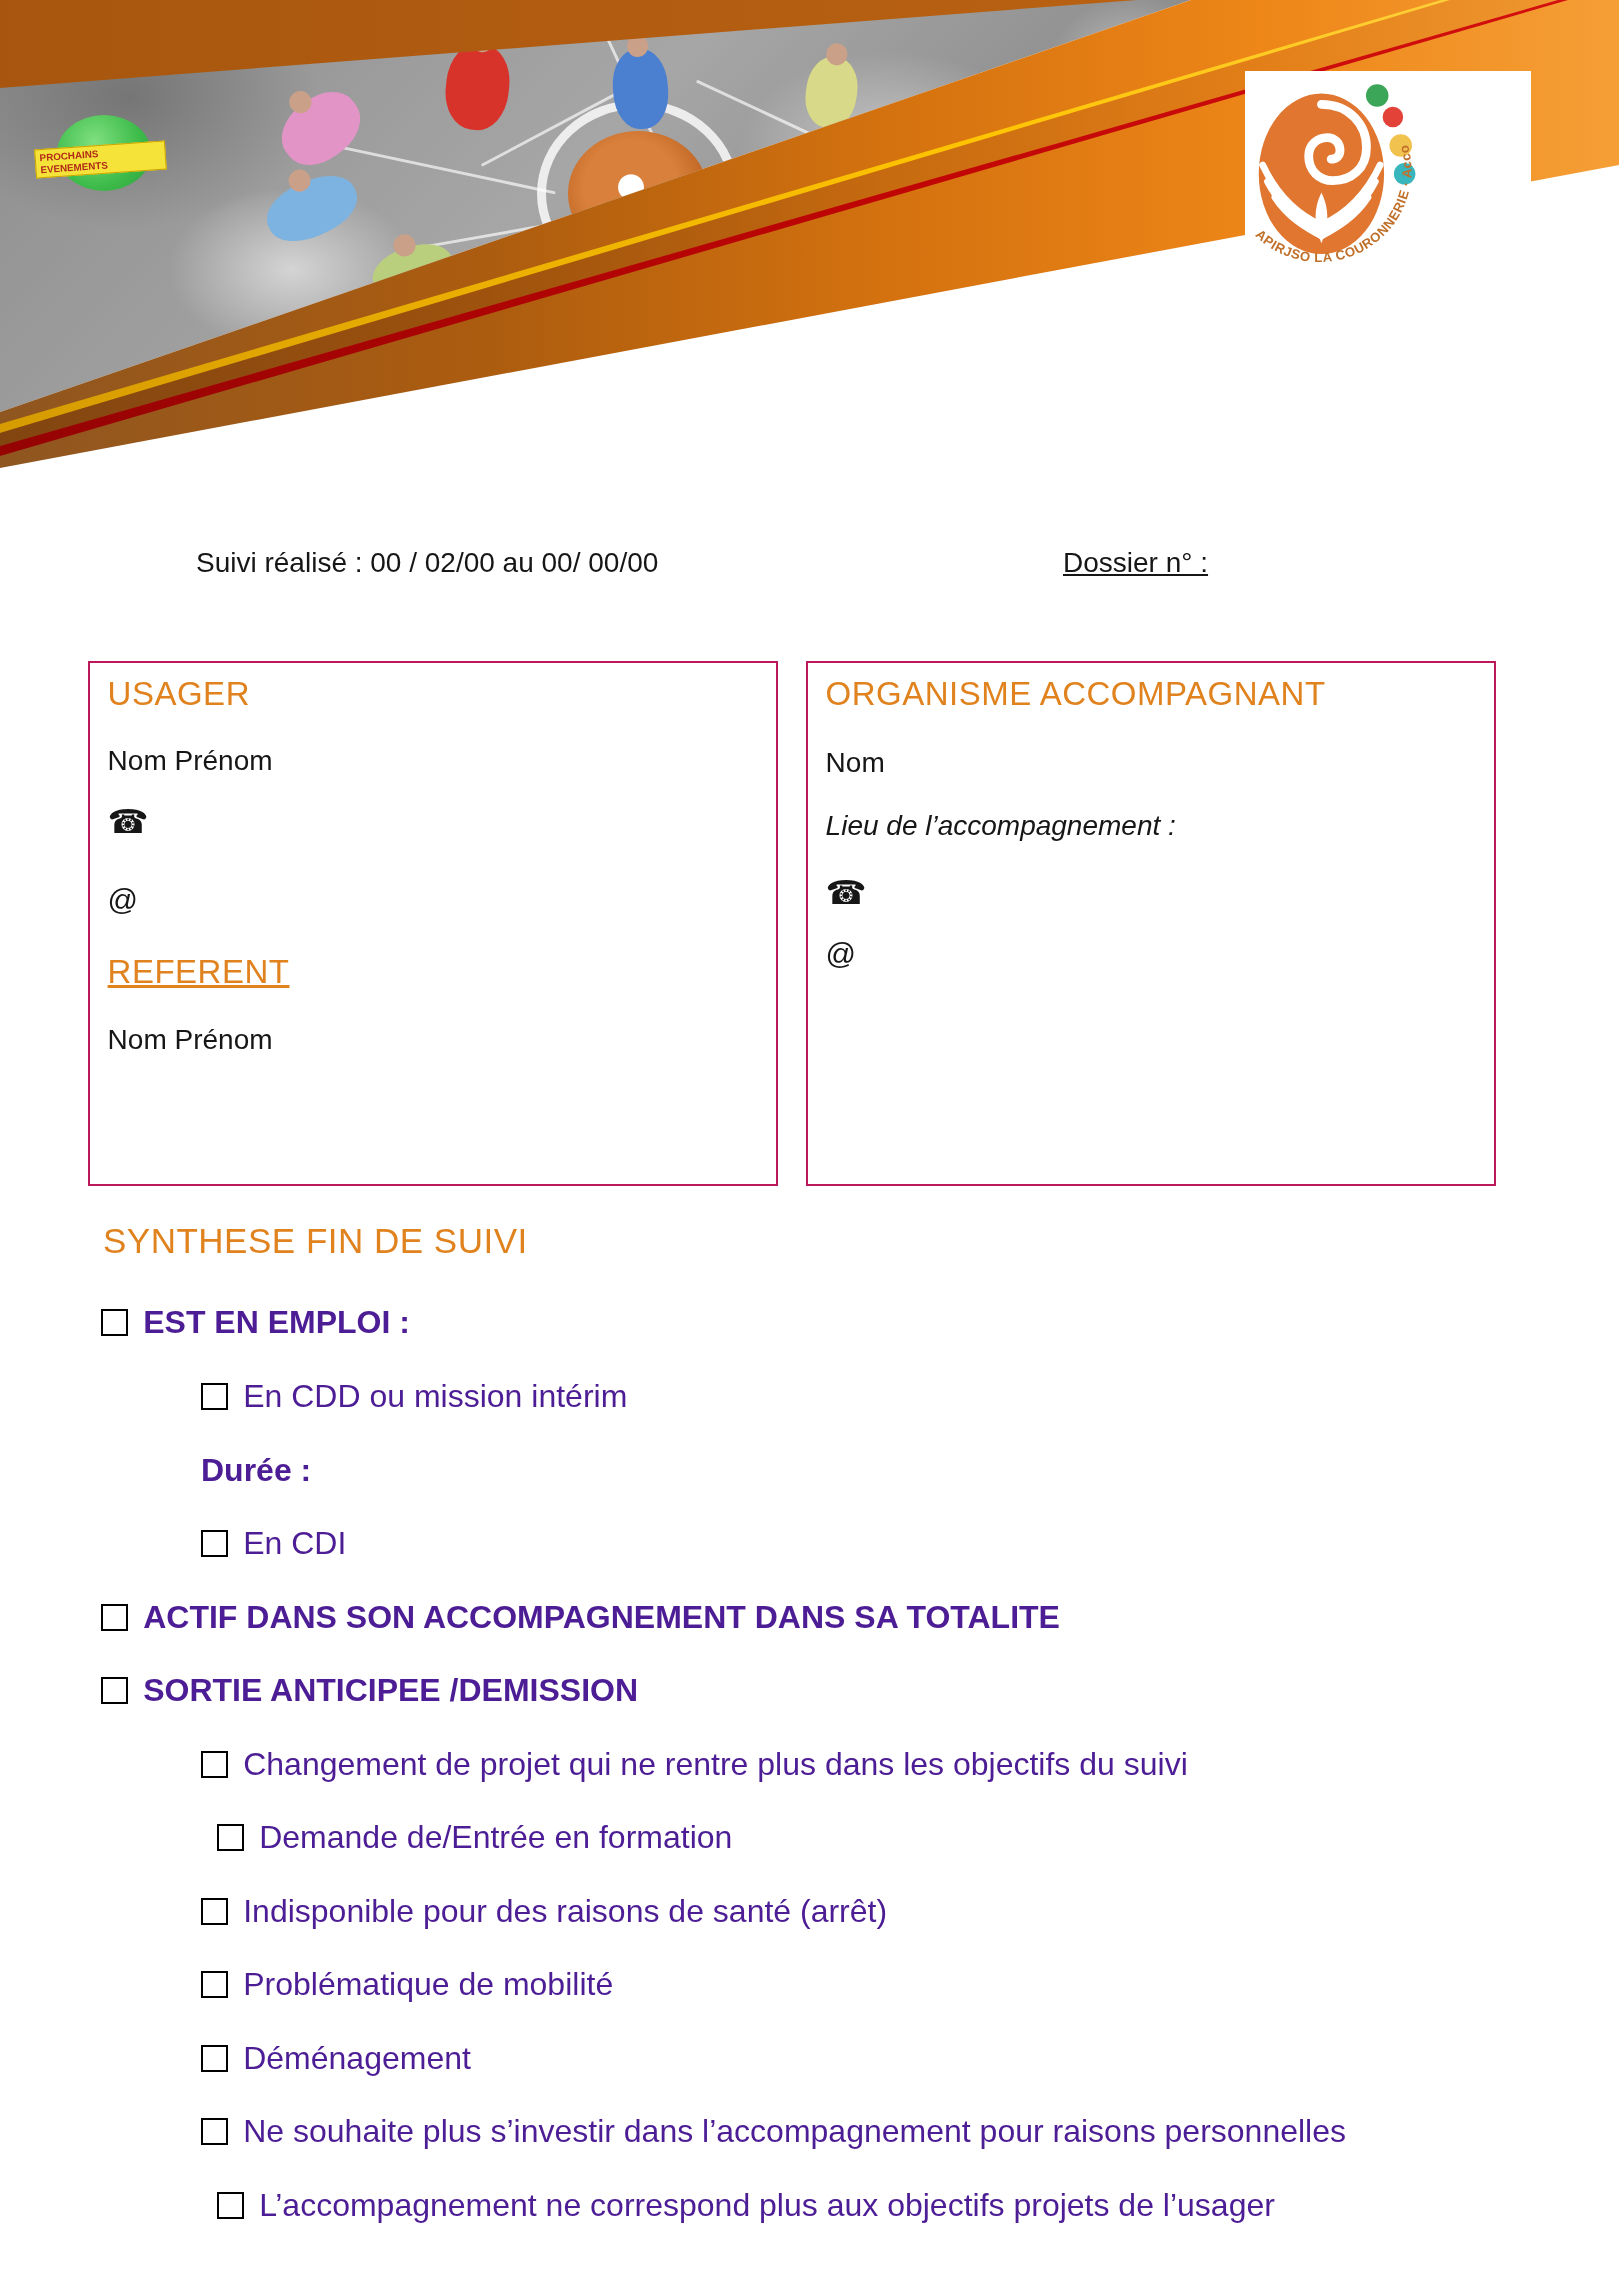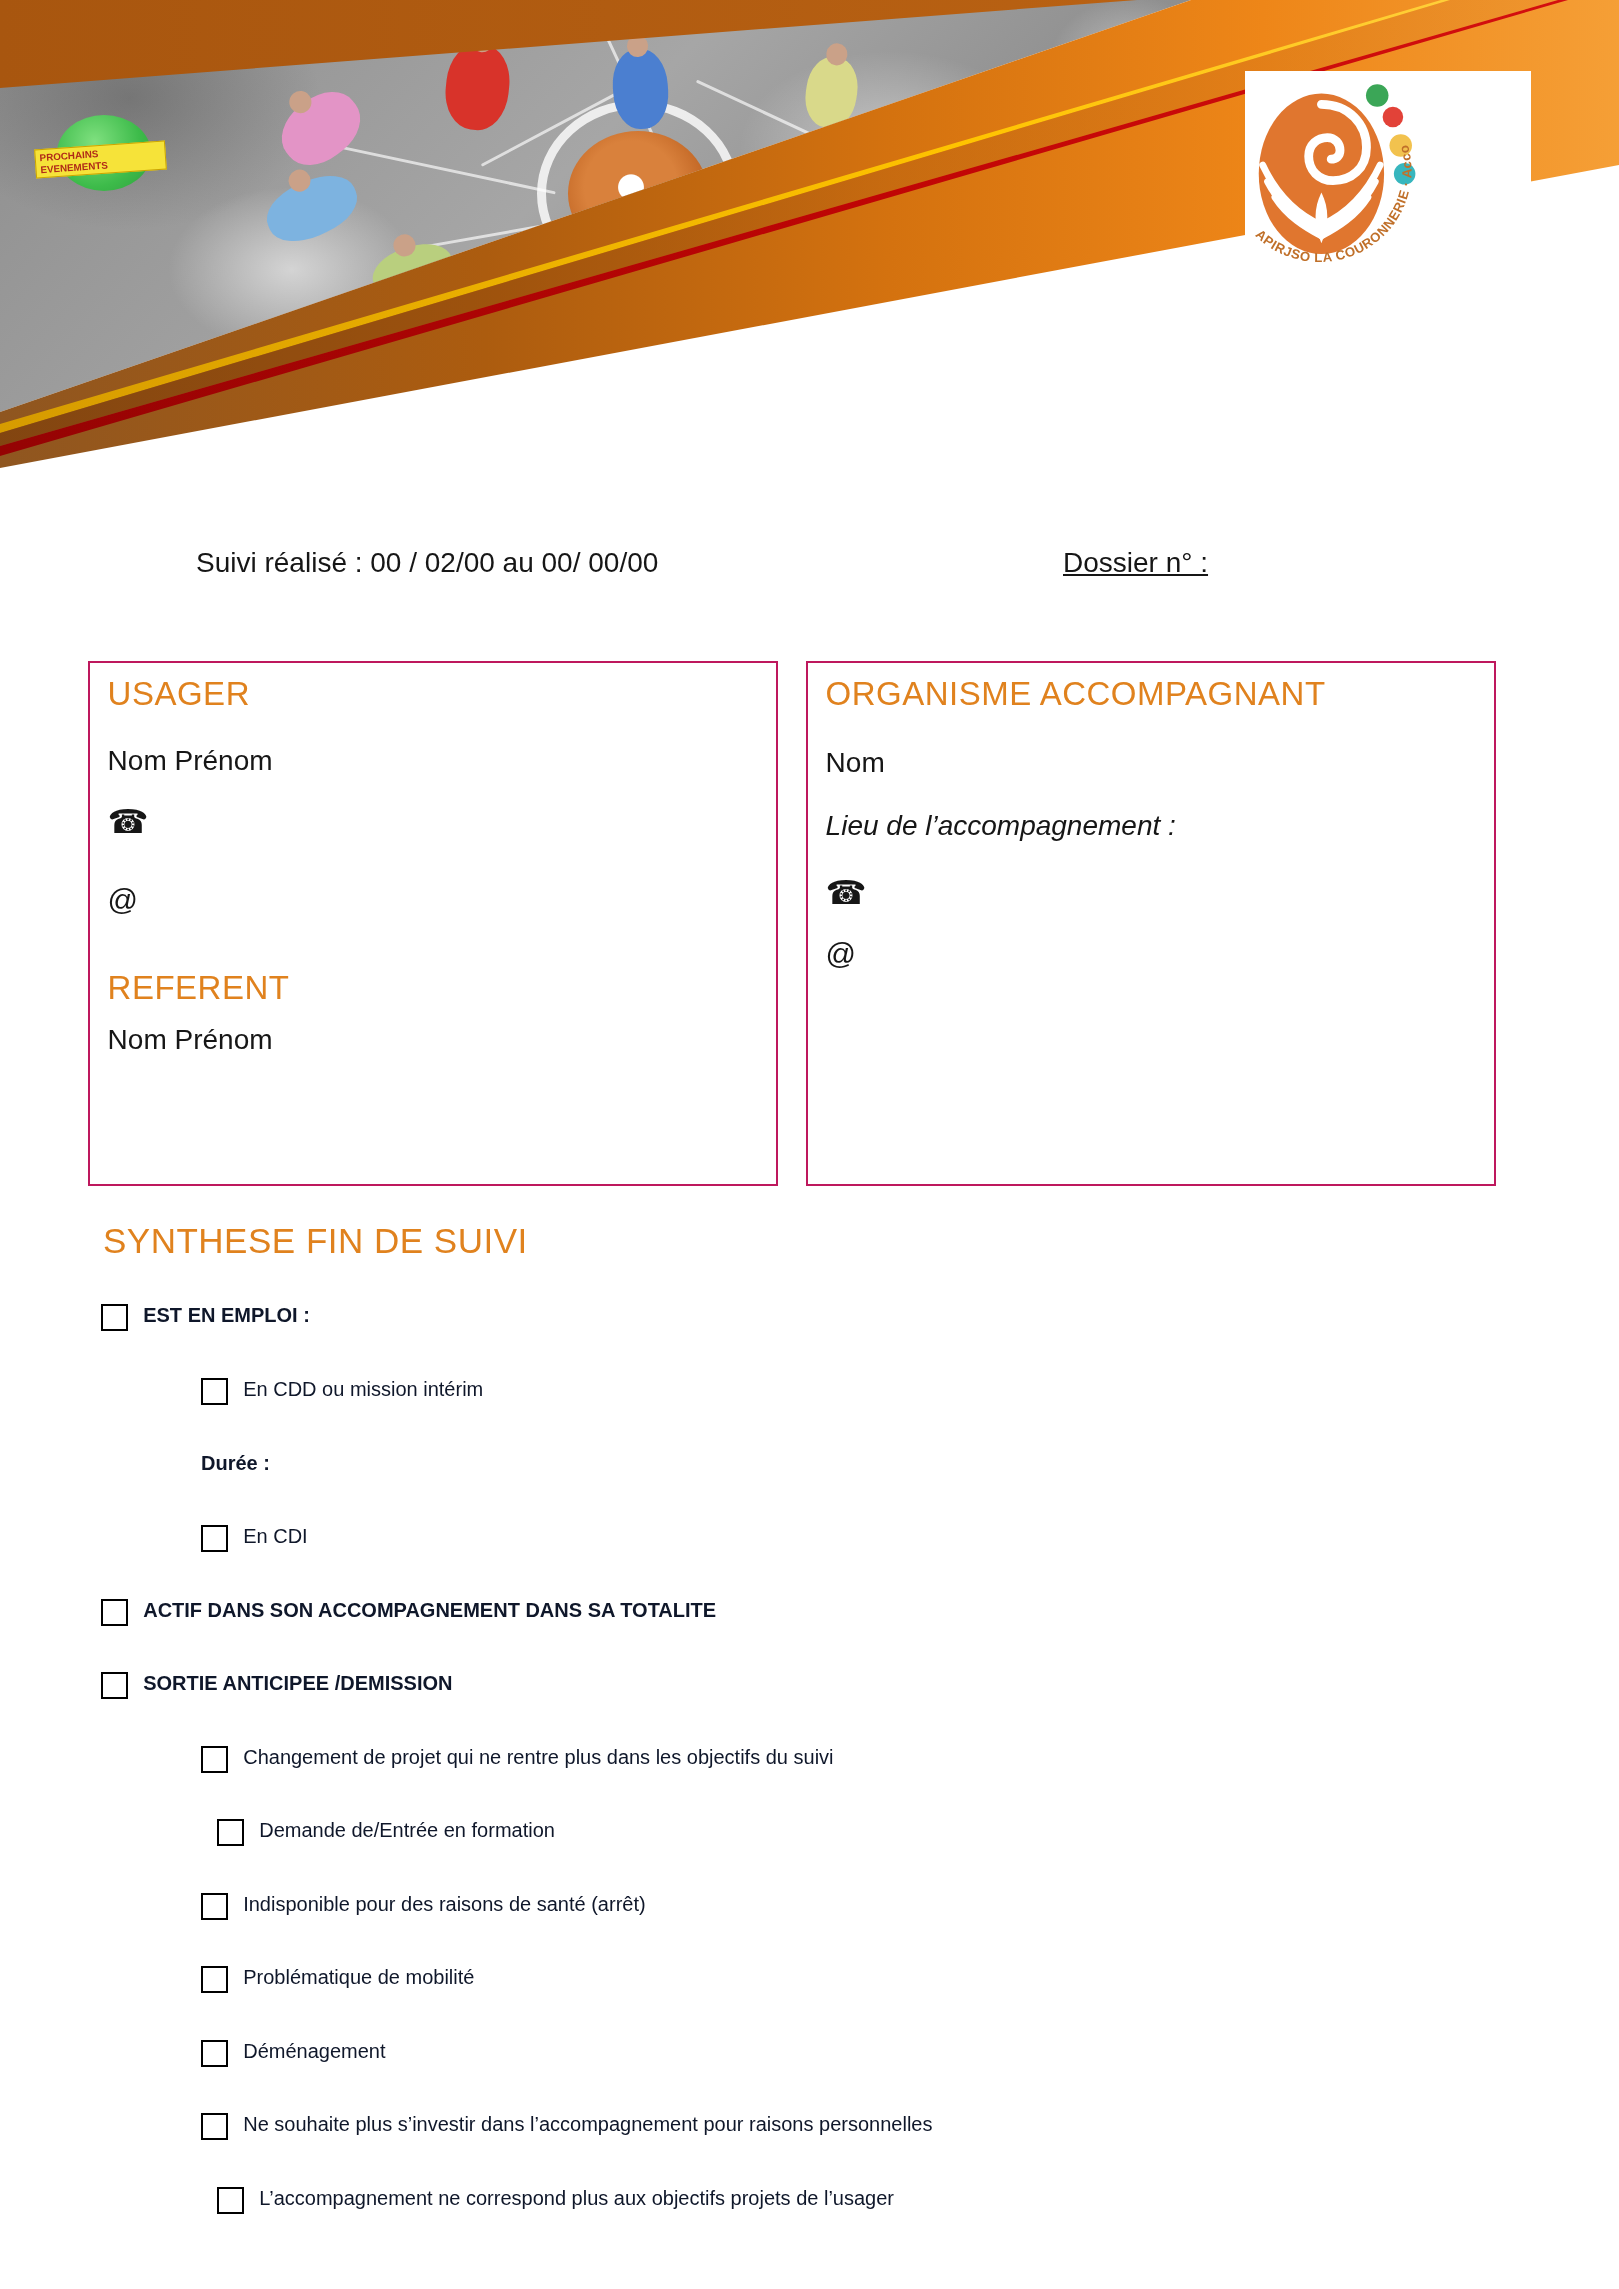--- a/index.html
+++ b/index.html
@@ -52,21 +52,21 @@
   
   .info-box{position:absolute;top:661px;width:686px;height:521px;border:2px solid #be185d;background:#fff;}
   .info-box .inner{position:absolute;left:17.6px;right:13.7px;top:0;height:100%;}
   .box-title{position:absolute;color:#e0821e;font-size:33px;letter-spacing:0.5px;}
   .box-text{position:absolute;font-size:28px;color:#161616;}
   .glyph-phone{font-size:33px;}
   .glyph-at{font-size:30px;}
 
   
   .section-title{position:absolute;left:103px;top:1221px;font-size:35px;color:#e0821e;letter-spacing:0.5px;}
-  .chk-row{position:absolute;display:flex;align-items:flex-start;font-size:20px;color:#0f172a;}
+  .chk-row{position:absolute;display:flex;align-items:center;font-size:32px;color:#4c1d95;}
   .chk-row.l1{left:101px;}
   .chk-row.l2{left:201px;}
   .chk-row.bold{font-weight:bold;}
   .cb{width:22.5px;height:22.5px;border:2.9px solid #000;margin-right:15.7px;flex:none;background:#fff;}
 </style>
 </head>
 <body>
 
 <div class="page">
 
@@ -139,21 +139,21 @@
 
   <div class="meta" style="left:196px;top:547px;">Suivi réalisé : 00 / 02/00 au 00/ 00/00</div>
   <div class="meta" style="left:1063px;top:547px;text-decoration:underline;">Dossier n° :</div>
 
   <div class="info-box" style="left:88px;">
     <div class="inner">
       <div class="box-title" style="top:11.8px;">USAGER</div>
       <div class="box-text" style="top:82px;">Nom Prénom</div>
       <div class="box-text glyph-phone" style="top:139px;">☎</div>
       <div class="box-text glyph-at" style="top:220px;">@</div>
-      <div class="box-title" style="top:306px;">REFERENT</div>
+      <div class="box-title" style="top:290px;text-decoration:underline;">REFERENT</div>
       <div class="box-text" style="top:361px;">Nom Prénom</div>
     </div>
   </div>
 
   <div class="info-box" style="left:806px;">
     <div class="inner">
       <div class="box-title" style="top:11.8px;">ORGANISME ACCOMPAGNANT</div>
       <div class="box-text" style="top:84px;">Nom</div>
       <div class="box-text" style="top:147px;font-style:italic;">Lieu de l’accompagnement :</div>
       <div class="box-text glyph-phone" style="top:210px;">☎</div>

